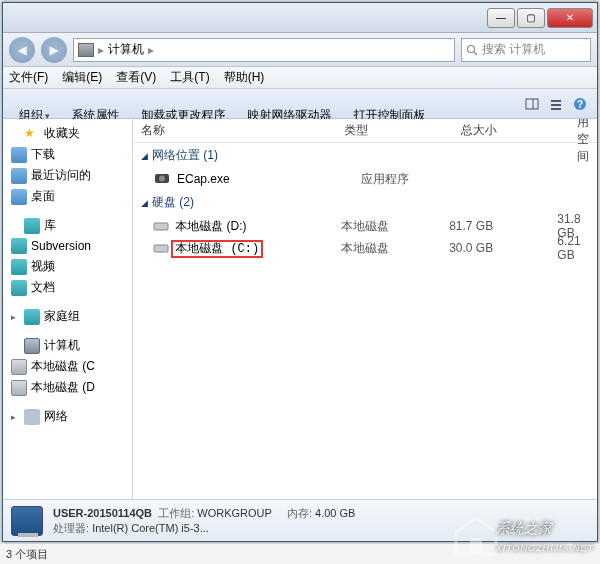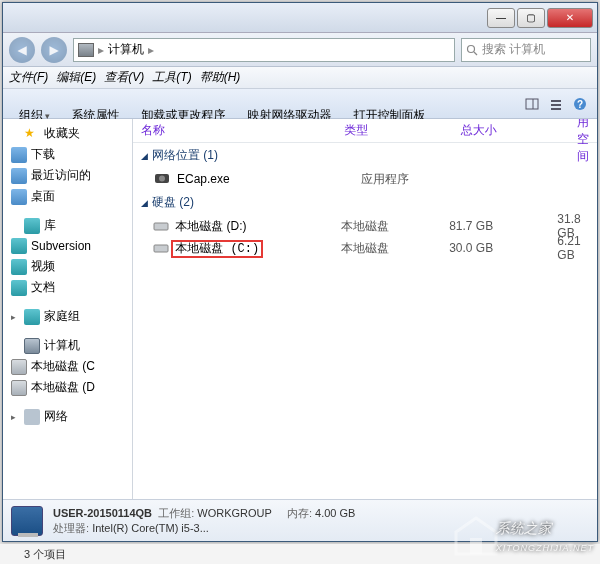--- a/index.html
+++ b/index.html
@@ -16,21 +16,21 @@
 
 .navbar { height: 34px; background: linear-gradient(#eef2f8,#dce3ee); display: flex; align-items: center; padding: 0 6px; gap: 6px; border-bottom: 1px solid #b8c2d1; }
 .nav-arrow { width: 26px; height: 26px; border-radius: 50%; background: radial-gradient(#5a8bc0,#2f5a87); display: flex; align-items: center; justify-content: center; color: #fff; font-size: 12px; cursor: pointer; }
 .nav-arrow.disabled { opacity: .5; }
 .breadcrumb { flex: 1; height: 24px; background: #fff; border: 1px solid #9aa; display: flex; align-items: center; padding: 0 4px; font-size: 12px; gap: 4px; }
 .bc-icon { width: 16px; height: 14px; background: linear-gradient(#b0b8c0,#7a828a); border: 1px solid #666; }
 .bc-sep { color: #888; }
 .search-box { width: 130px; height: 24px; background: #fff; border: 1px solid #9aa; display: flex; align-items: center; padding: 0 4px; font-size: 12px; color: #888; }
 .search-box svg { margin-right: 4px; }
 
-.menubar { height: 22px; background: linear-gradient(#f7f9fc,#e8edf4); display: flex; align-items: center; padding: 0 6px; gap: 8px; font-size: 12px; border-bottom: 1px solid #c8d0dc; font-style: italic; }
+.menubar { height: 22px; background: linear-gradient(#f7f9fc,#e8edf4); display: flex; align-items: center; padding: 0 6px; gap: 14px; font-size: 12px; border-bottom: 1px solid #c8d0dc; }
 .menu-item { cursor: pointer; }
 
 .toolbar { height: 30px; background: linear-gradient(#eaf0fa,#d6e2f2); display: flex; align-items: center; padding: 0 6px; gap: 2px; font-size: 12px; border-bottom: 1px solid #b8c4d6; }
 .tool-item { padding: 4px 10px; cursor: pointer; display: flex; align-items: center; gap: 2px; margin-top: 24px; }
 .tool-drop::after { content: " ▾"; font-size: 9px; color: #555; }
 .toolbar-spacer { flex: 1; }
 .tool-icon { width: 22px; height: 22px; display: flex; align-items: center; justify-content: center; cursor: pointer; }
 
 .body-area { display: flex; height: calc(100% - 30px - 34px - 22px - 30px - 42px); }
 
@@ -41,21 +41,21 @@
 .sb-expand { width: 9px; font-size: 9px; color: #666; }
 .sb-icon { width: 16px; height: 16px; flex-shrink: 0; }
 .star { color: #f5b400; }
 .folder-blue { background: linear-gradient(#7eb6e8,#4a8bc7); border-radius: 2px; }
 .folder-teal { background: linear-gradient(#5ec5d0,#2a9aa5); border-radius: 2px; }
 .monitor-ico { background: linear-gradient(#b8c4d0,#7a8a9a); border: 1px solid #5a6a7a; border-radius: 2px; }
 .drive-ico { background: linear-gradient(#d8dce0,#a8b0b8); border: 1px solid #888; border-radius: 2px; }
 .network-ico { background: #b8c4d0; border-radius: 2px; position: relative; }
 
 .content { flex: 1; background: #fff; overflow: auto; font-size: 12px; }
-.col-headers { display: flex; height: 24px; align-items: center; border-bottom: 1px solid #e4e8ec; color: #6d28d9; font-size: 12px; }
+.col-headers { display: flex; height: 24px; align-items: center; border-bottom: 1px solid #e4e8ec; color: #404040; font-size: 12px; }
 .col-headers > div { padding: 0 8px; }
 .col-name { width: 210px; }
 .col-type { width: 120px; }
 .col-size { width: 120px; text-align: left; }
 .col-free { flex: 1; }
 
 .group-header { display: flex; align-items: center; padding: 4px 8px; gap: 4px; color: #1a3e6e; cursor: pointer; }
 .group-header .tri { font-size: 9px; }
 .row { display: flex; align-items: center; height: 22px; padding-left: 20px; cursor: pointer; }
 .row-icon { width: 18px; height: 16px; margin-right: 6px; display: flex; align-items: center; justify-content: center; }
@@ -64,21 +64,21 @@
 .row-size { width: 120px; color: #555; }
 .row-free { color: #555; }
 .highlight-box { border: 2px solid #e53935; padding: 0 2px; margin-left: -4px; font-family: Liberation Mono, monospace; }
 
 .details-pane { height: 42px; background: linear-gradient(#f4f7fb,#e4ebf4); border-top: 1px solid #c8d0dc; display: flex; align-items: center; padding: 0 8px; gap: 10px; font-size: 11px; color: #333; }
 .dp-icon { width: 32px; height: 30px; background: linear-gradient(#3a6ea5,#1a4e85); border: 1px solid #447; border-radius: 3px; position: relative; }
 .dp-icon::after { content:""; position:absolute; bottom:-2px; left:6px; width:20px; height:4px; background:#bbb; }
 .dp-text { line-height: 1.3; }
 .dp-label { color: #666; }
 
-.statusbar { position: absolute; left: 0; bottom: 0; width: 600px; height: 20px; background: #f4f4f4; font-size: 11px; display: flex; align-items: center; padding: 0 24px; color: #333; }
+.statusbar { position: absolute; left: 0; bottom: 0; width: 600px; height: 20px; background: #f4f4f4; font-size: 11px; display: flex; align-items: center; padding: 0 6px; color: #333; }
 
 .watermark { position: absolute; right: 6px; bottom: 10px; font-size: 14px; color: rgba(255,255,255,.85); font-style: italic; text-shadow: 0 0 4px #000; pointer-events: none; }
 .watermark-logo { position: absolute; right: 100px; bottom: 6px; width: 48px; height: 42px; opacity: .6; pointer-events: none; }
 </style>
 </head>
 <body>
 
 <div class="window">
 
   <div class="titlebar">

